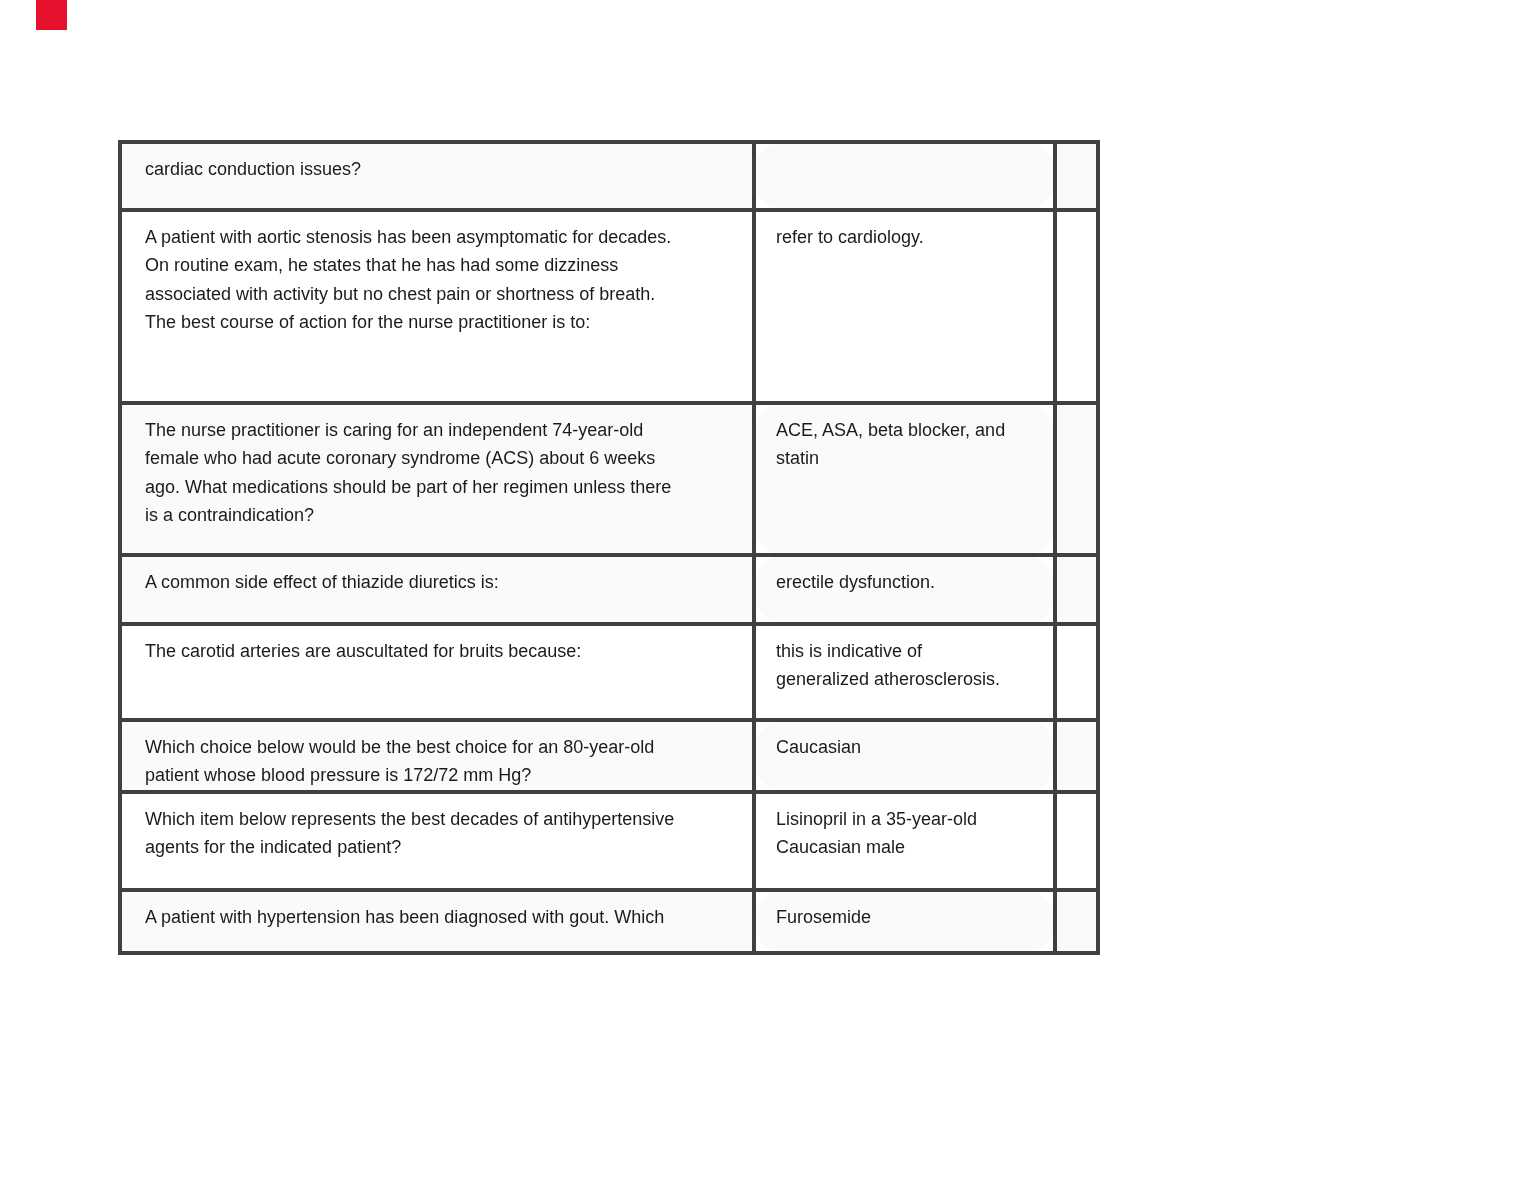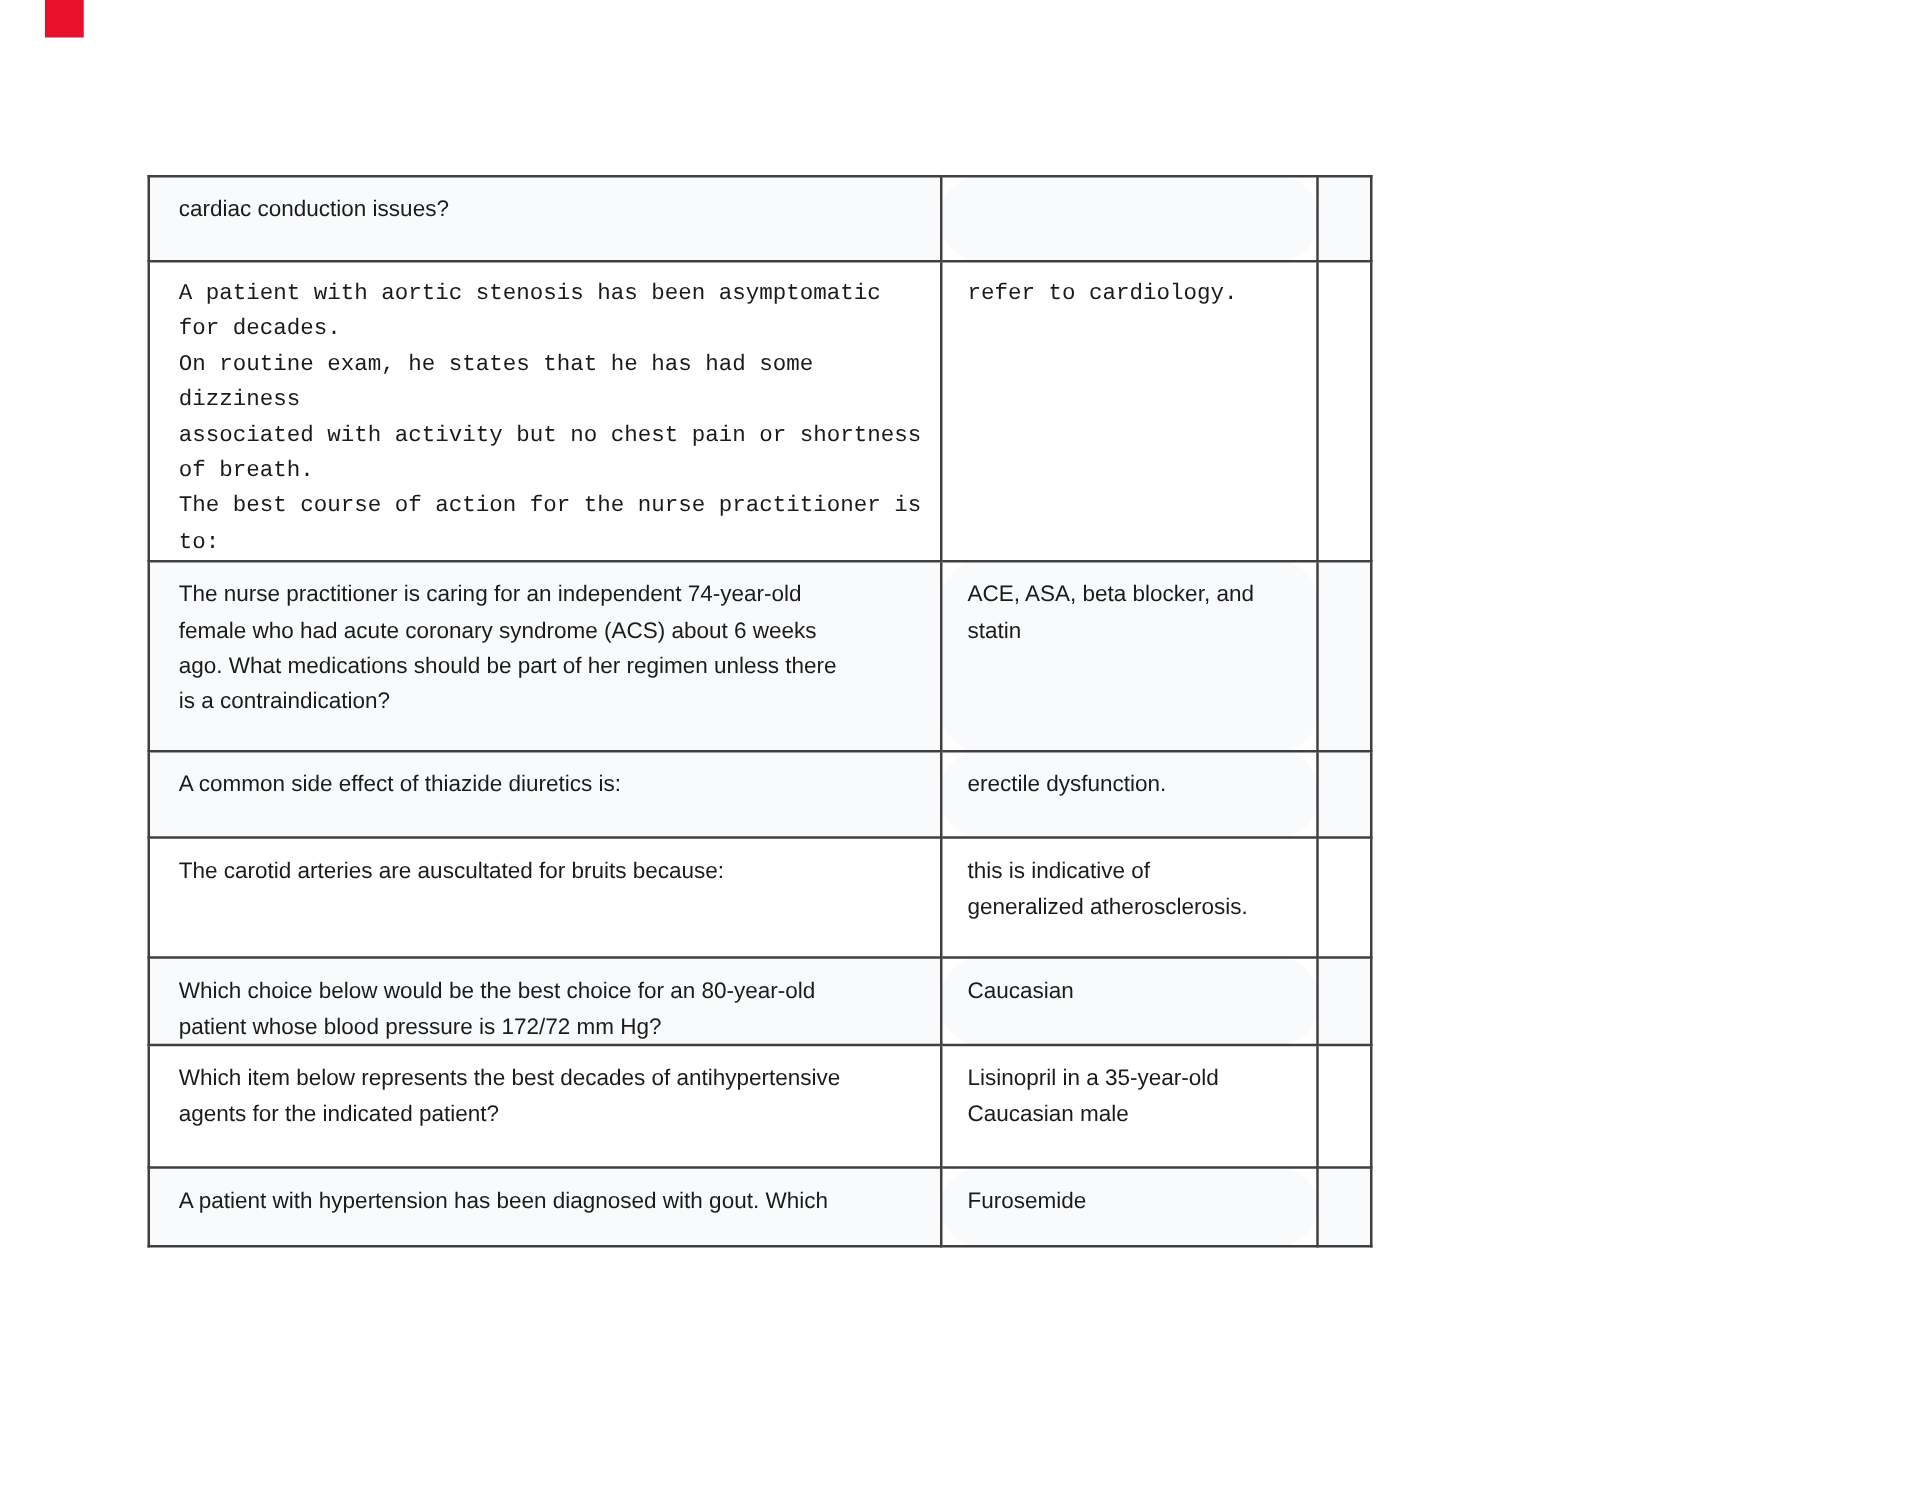--- a/index.html
+++ b/index.html
@@ -27,35 +27,35 @@
   }
   table.qa-table {
     position: absolute;
     left: 118px;
     top: 140px;
     width: 978px;
     border-collapse: collapse;
     table-layout: fixed;
   }
   table.qa-table td {
-    border: 2px solid #404040;
+    border: 4px solid #404040;
     vertical-align: top;
     font-size: 18px;
     line-height: 28.4px;
     color: #1b1b1b;
     white-space: pre-line;
     overflow: hidden;
   }
   td.q-cell { padding: 11px 14px 0 23px; }
   td.a-cell { padding: 11px 8px 0 20px; border-radius: 31px; }
   td.n-cell { padding: 0; }
   tr.shade td { background: #f8fafb; }
   tr.plain td { background: #ffffff; }
   tr.r1 { height: 68px; }
-  tr.r2 { height: 193px; font-family: Liberation Mono, monospace; }
+  tr.r2 { height: 193px; }
   tr.r3 { height: 152px; }
   tr.r4 { height: 98px; }
   tr.r5 { height: 69px; }
   tr.r6 { height: 96px; }
   tr.r7 { height: 70px; }
   tr.r8 { height: 98px; }
   tr.r9 { height: 63px; }
 </style>
 </head>
 <body>

